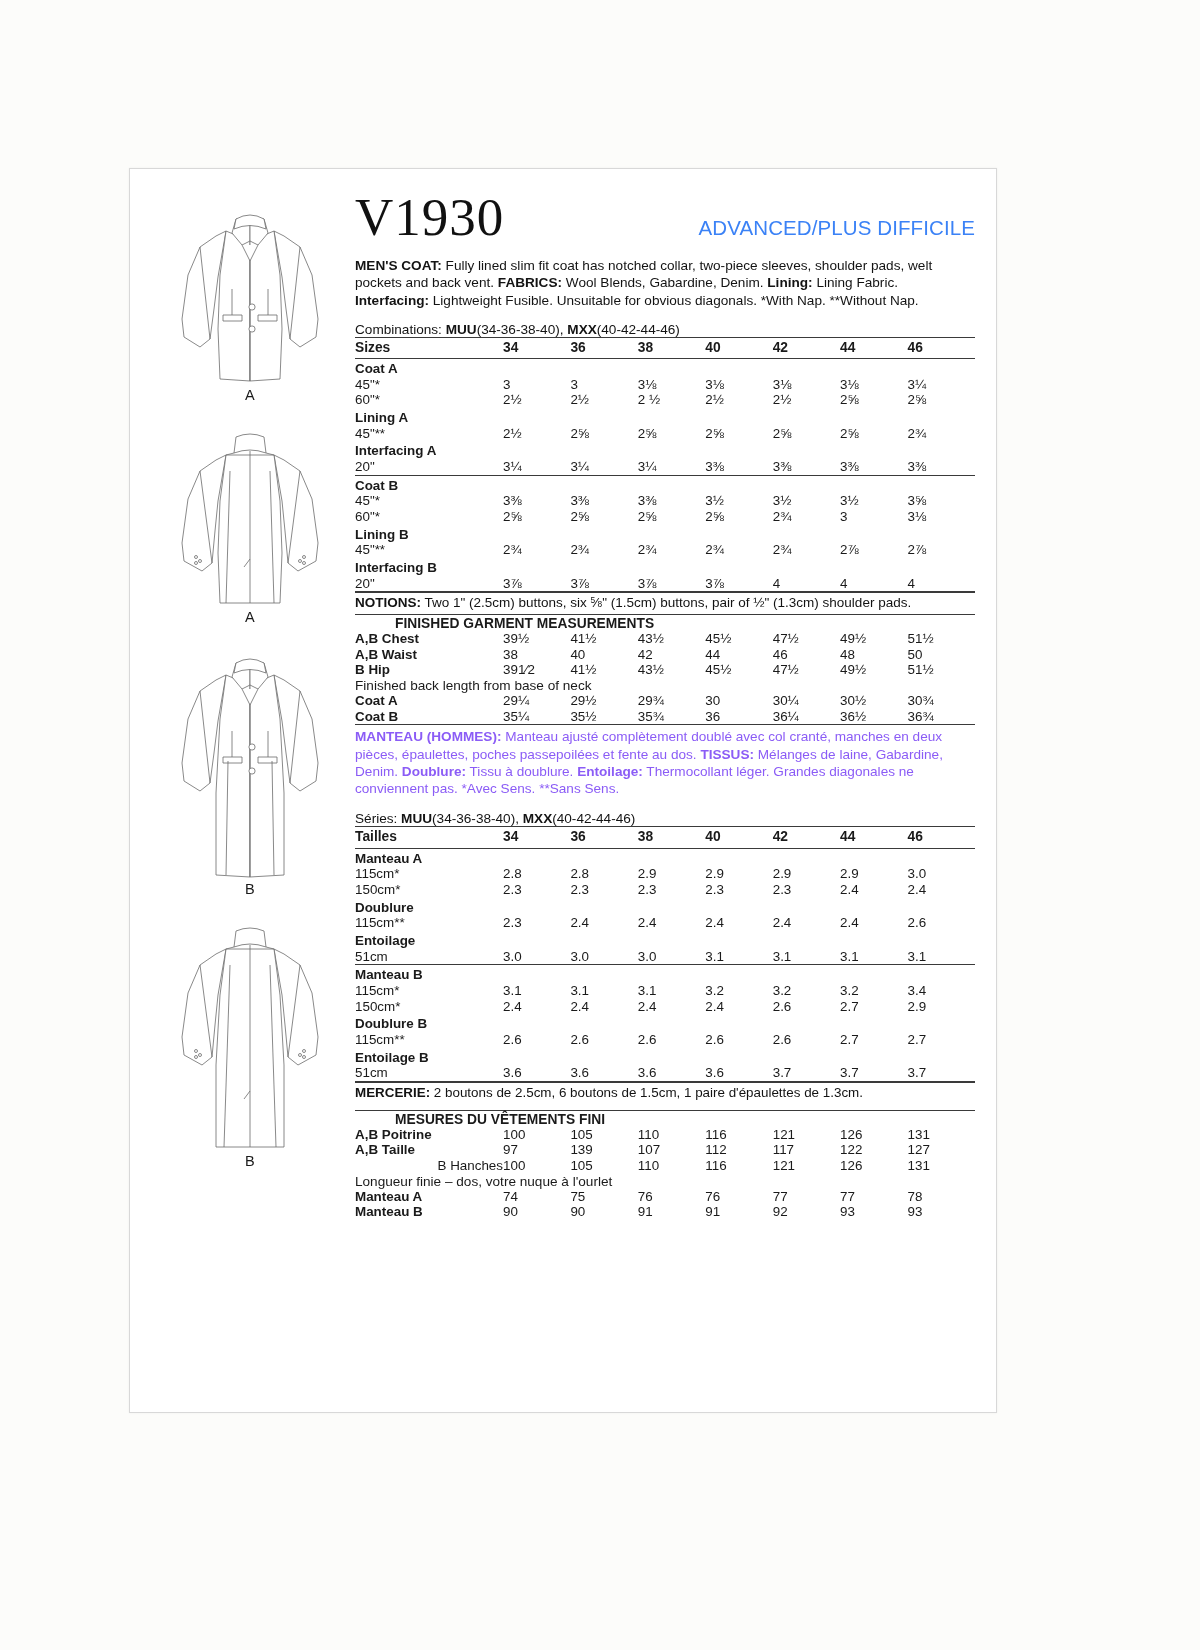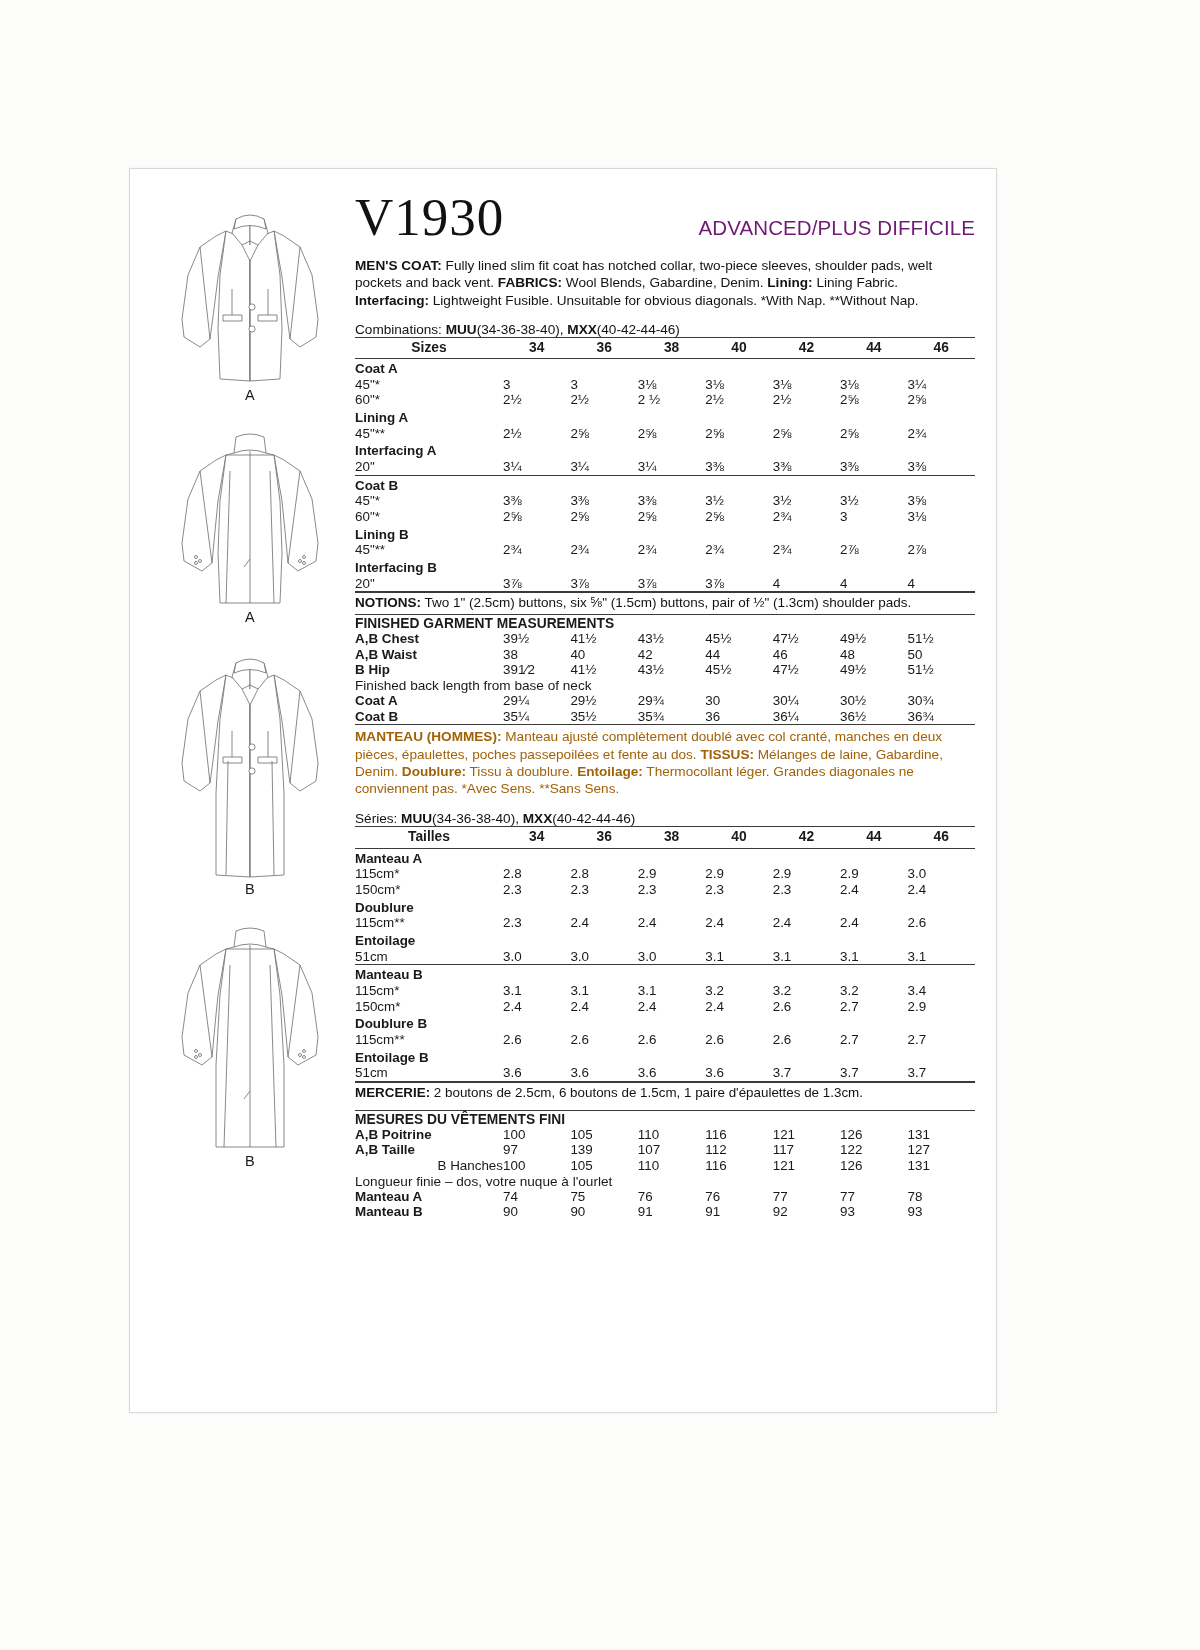--- a/index.html
+++ b/index.html
@@ -66,21 +66,21 @@
   .pattern-number {
     font-family: "Liberation Serif", serif;
     font-size: 53px;
     line-height: 1;
     letter-spacing: 1px;
     color: #111;
   }
   .difficulty {
     font-size: 20.5px;
     letter-spacing: .1px;
-    color: #701a75;
+    color: #3b82f6;
     padding-bottom: 3px;
   }
   .desc {
     font-size: 13.6px;
     line-height: 1.27;
     margin-top: 4px;
     color: #131313;
   }
   .desc b { font-weight: bold; }
 
@@ -106,21 +106,20 @@
     vertical-align: baseline;
     line-height: 1.17;
   }
   tr.hdr th {
     font-weight: bold;
     font-size: 13.8px;
     padding-top: 2px;
     padding-bottom: 2px;
     border-top: 1.6px solid #3a3a3a;
     border-bottom: 1.6px solid #3a3a3a;
-    text-align: center;
   }
   tr.grp td {
     font-weight: bold;
     padding-top: 2px;
   }
   tr.sect-top td { border-top: 1.6px solid #3a3a3a; }
   tr.rule-bottom td { border-bottom: 1.6px solid #3a3a3a; }
   td.num { padding-left: 1px; }
 
   .note-line {
@@ -131,30 +130,31 @@
     border-top: 1.6px solid #3a3a3a;
     border-bottom: 1.6px solid #3a3a3a;
     color: #131313;
   }
   .note-line b { font-weight: bold; }
 
   .section-title {
     font-size: 13.8px;
     font-weight: bold;
     padding-top: 1px;
+    margin-left: 40px;
   }
   .subhead {
     font-weight: normal;
     font-size: 13.6px;
   }
 
   .para {
     font-size: 13.6px;
     line-height: 1.27;
-    color: #a16207;
+    color: #8b5cf6;
     border-top: 1.6px solid #3a3a3a;
     padding-top: 3px;
     margin-top: 0;
   }
   .para b { font-weight: bold; }
 
   .fr-combo {
     font-size: 13.6px;
     margin-top: 14px;
     color: #131313;

